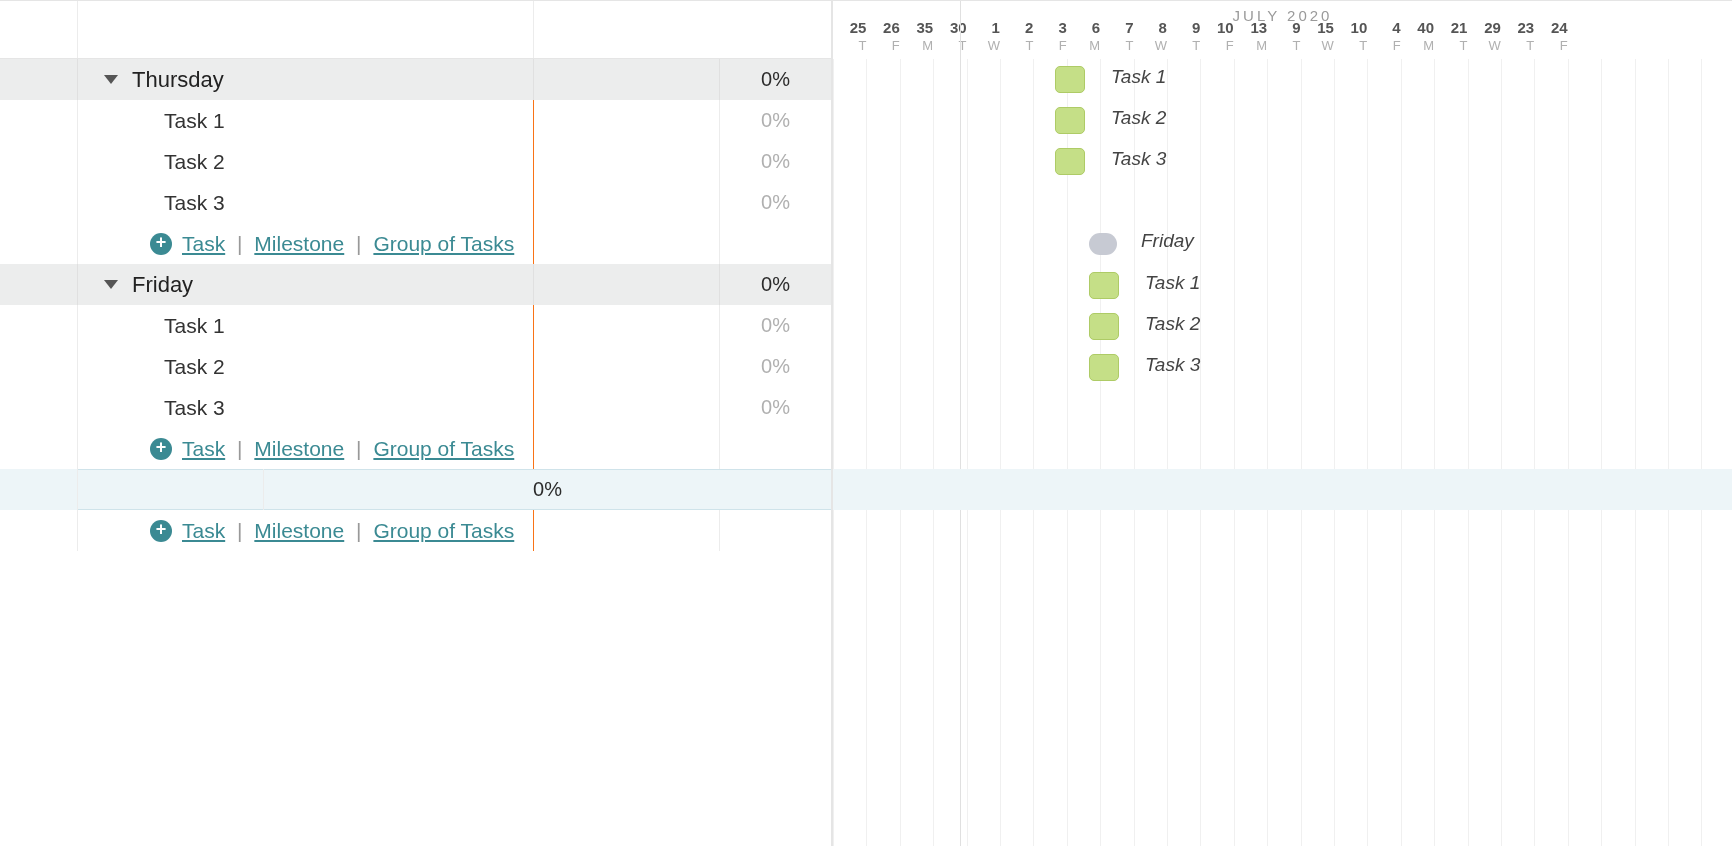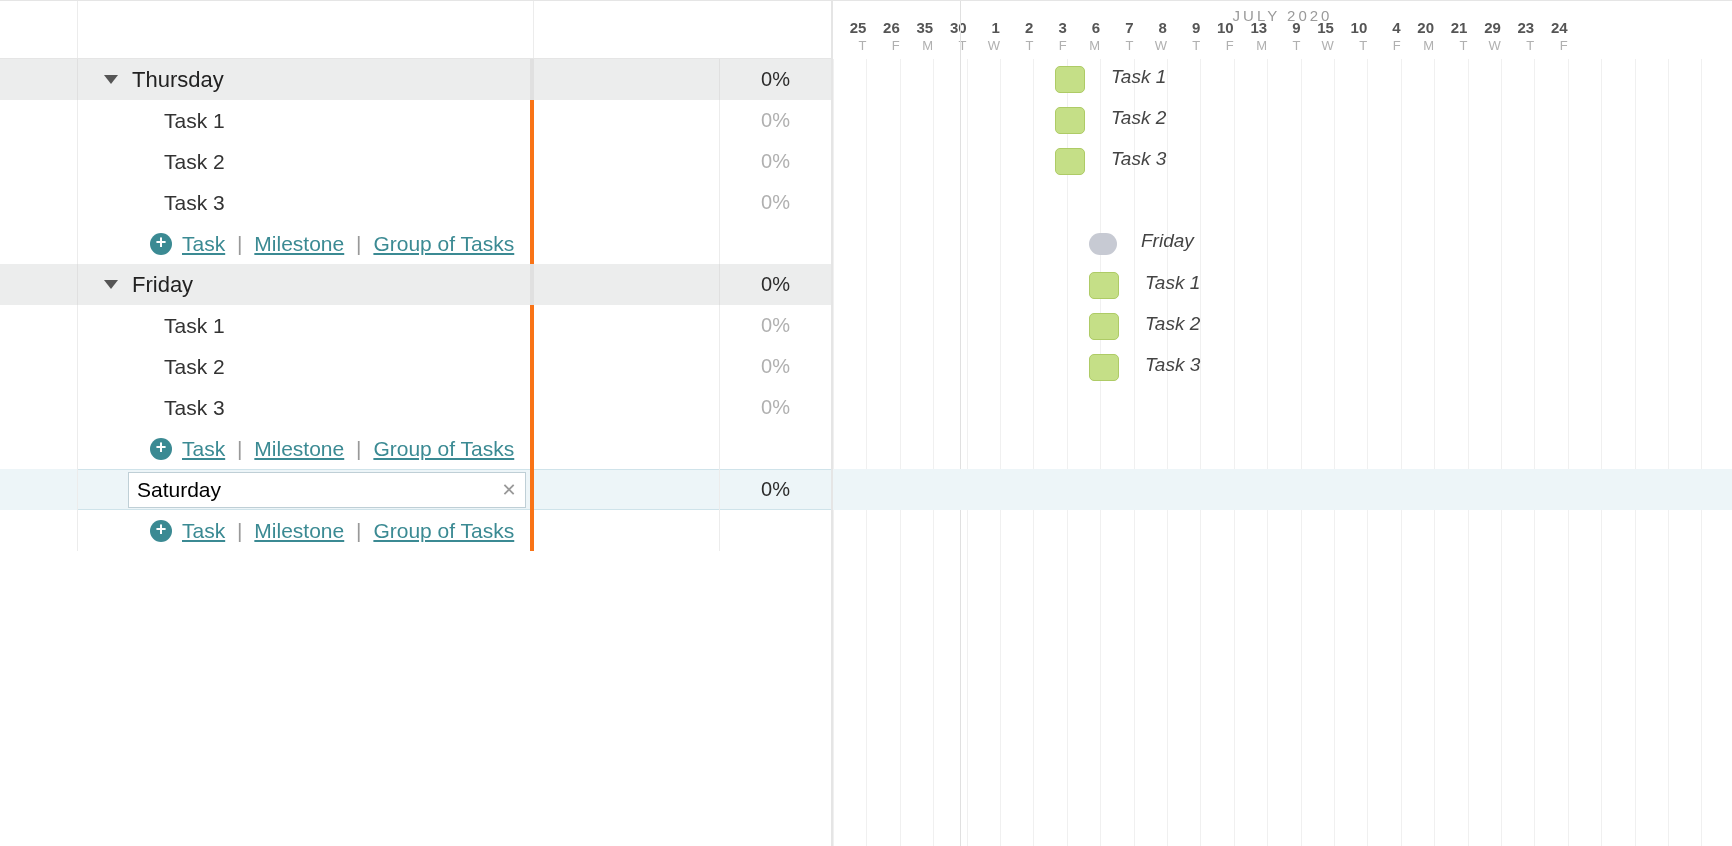--- a/index.html
+++ b/index.html
@@ -16,21 +16,21 @@
   
   .left-panel { flex: 0 0 832px; border-right: 1px solid #e5e5e5; display: flex; flex-direction: column; }
   .left-header { display: flex; height: 58px; border-bottom: 1px solid #e5e5e5; }
   .col-spacer { flex: 0 0 78px; border-right: 1px solid #ececec; }
   .col-name-h { flex: 0 0 456px; border-right: 1px solid #ececec; }
   .col-assigned-h { flex: 0 0 186px; border-right: 1px solid #ececec; display:flex; align-items:center; justify-content:center; color:#8c8c8c; font-size: 20px; font-weight: 400;}
   .col-progress-h { flex: 1 1 auto; display:flex; align-items:center; justify-content:center; color:#8c8c8c; font-size: 20px; font-weight: 400;}
   .left-body { flex: 1; position: relative; }
   .row { display: flex; height: 41px; align-items: stretch; font-size: 20px; }
   .row .c-spacer { flex: 0 0 78px; border-right: 1px solid #ececec; }
-  .row .c-name { flex: 0 0 456px; border-right: 4px solid #f97316; display:flex; align-items:center; position:relative;}
+  .row .c-name { flex: 0 0 456px; border-right: 1px solid #f97316; display:flex; align-items:center; position:relative;}
   .row .c-assigned { flex: 0 0 186px; border-right: 1px solid #ececec; }
   .row .c-progress { flex: 1 1 auto; display:flex; align-items:center; justify-content:center; color:#444; font-size:20px;}
   .group-row { background: #eceded; }
   .group-row .c-spacer, .group-row .c-name, .group-row .c-assigned, .group-row .c-progress { border-right-color:#e0e0e0; }
   .group-row .c-progress { color:#2c2c2c; font-weight:400; }
   .task-row .c-progress { color:#b0b0b0; }
   .caret { margin-left: 26px; width: 0; height: 0; border-left:7px solid transparent; border-right:7px solid transparent; border-top:9px solid #555; margin-right: 14px; }
   .group-name { color:#222; font-weight: 400; font-size: 22px; }
   .task-name { margin-left: 86px; color:#333; font-size: 21px; }
   .add-row .c-name { padding-left: 72px; }
@@ -166,26 +166,20 @@
             <span class="sep">|</span>
             <a>Group of Tasks</a>
           </span>
         </div>
         <div class="c-assigned"></div>
         <div class="c-progress"></div>
       </div>
 
       <div class="row edit-row">
         <div class="c-spacer" style="background:#edf5f8;"></div>
-        <div class="c-name">
-          <div class="edit-input-wrap">
-            <input class="edit-input" value="Saturday" style="">
-            <span class="edit-clear">✕</span>
-          </div>
-        </div>
         <div class="c-assigned"></div>
         <div class="c-progress" style="color:#2c2c2c">0%</div>
       </div>
       <div class="row add-row">
         <div class="c-spacer"></div>
         <div class="c-name">
           <span class="add-plus-icon"></span>
           <span class="add-links">
             <a>Task</a>
             <span class="sep">|</span>
@@ -266,21 +260,21 @@
           </div>
           <div class="day">
             <div class="dn">10</div>
             <div class="wd">T</div>
           </div>
           <div class="day">
             <div class="dn">4</div>
             <div class="wd">F</div>
           </div>
           <div class="day">
-            <div class="dn">20</div>
+            <div class="dn">40</div>
             <div class="wd">M</div>
           </div>
           <div class="day">
             <div class="dn">21</div>
             <div class="wd">T</div>
           </div>
           <div class="day">
             <div class="dn">29</div>
             <div class="wd">W</div>
           </div>

